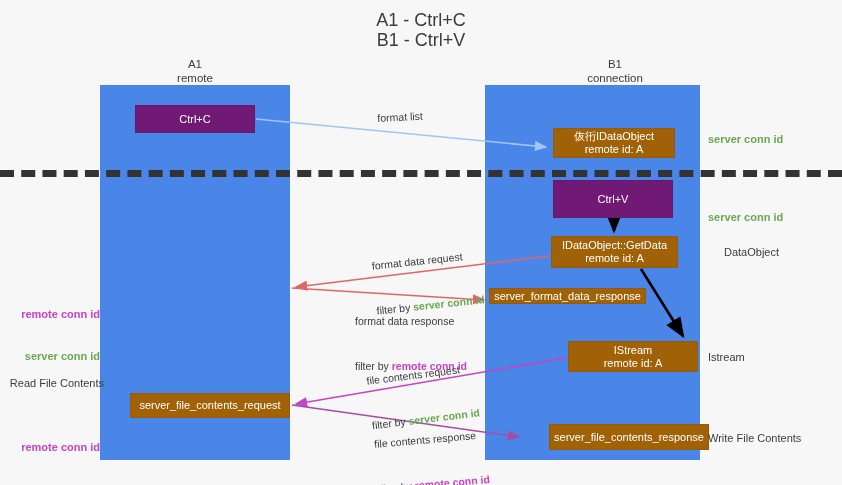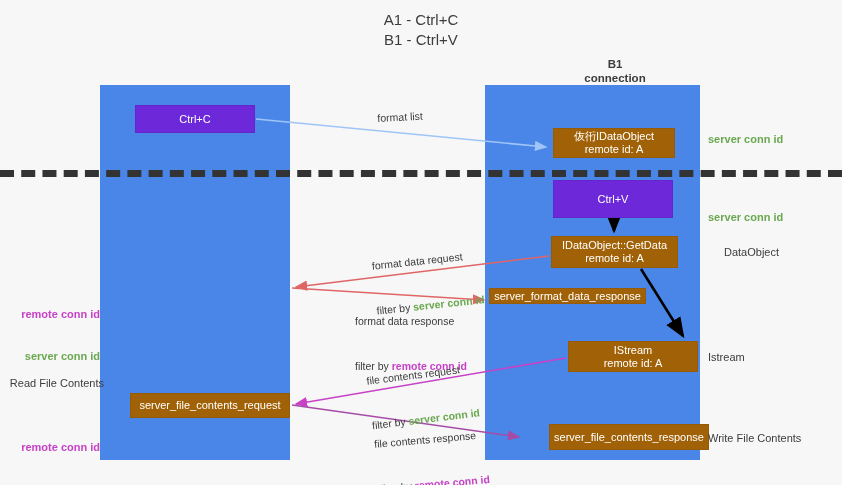--- a/index.html
+++ b/index.html
@@ -11,32 +11,32 @@
     overflow:hidden;
     position:relative;
   }
   #stage{position:absolute;left:0;top:0;width:842px;height:485px;}
   .abs{position:absolute;}
 
   
   #title{
     left:0;top:10px;width:842px;
     text-align:center;
-    font-size:15px;line-height:20px;
+    font-size:18px;line-height:20px;
     color:#3c3c3c;
     white-space:pre;
   }
 
   
   .col-head{
     text-align:center;font-size:11.5px;line-height:14px;
     color:#3c3c3c;white-space:pre;
   }
   #head-a1{left:105px;top:57px;width:180px;}
-  #head-b1{left:525px;top:57px;width:180px;font-weight:bold;}
+  #head-b1{left:525px;top:57px;width:180px;}
 
   
   .lane{background:#4a86e8;}
   #lane-a1{left:100px;top:85px;width:190px;height:375px;}
   #lane-b1{left:485px;top:85px;width:215px;height:375px;}
 
   
   #divider{
     left:0;top:170px;width:842px;height:0;
     border-top:7px dashed #333333;
@@ -44,21 +44,21 @@
 
   
   .box{
     box-sizing:border-box;
     display:flex;flex-direction:column;
     align-items:center;justify-content:center;
     color:#ffffff;font-size:11px;line-height:13px;
     text-align:center;white-space:pre;
     border:1px solid rgba(0,0,0,.07);
   }
-  .box-green{background:#6d28d9;}
+  .box-green{background:#701a75;}
   .box-orange{background:#a16207;}
 
   #box-ctrlc{left:135px;top:105px;width:120px;height:28px;}
   #box-ctrlv{left:553px;top:180px;width:120px;height:38px;align-items:center;}
   #box-idataobject{left:553px;top:128px;width:122px;height:30px;}
   #box-getdata{left:551px;top:236px;width:127px;height:32px;}
   #box-istream{left:568px;top:341px;width:130px;height:31px;}
   #box-fmt-req{left:130px;top:276px;width:160px;height:25px;}
   #box-fmt-res{left:489px;top:288px;width:157px;height:16px;}
   #box-file-req{left:130px;top:393px;width:160px;height:25px;}
@@ -97,20 +97,21 @@
 
   svg#wires{position:absolute;left:0;top:0;width:842px;height:485px;overflow:visible;}
 </style>
 </head>
 <body>
 
 <div id="stage">
 
   <div class="abs" id="title"><span>A1 - Ctrl+C</span><br><span>B1 - Ctrl+V</span></div>
 
+  <div class="abs col-head" id="head-a1"><span>A1</span><br><span>remote</span></div>
   <div class="abs col-head" id="head-b1"><span>B1</span><br><span>connection</span></div>
 
   <div class="abs lane" id="lane-a1"></div>
   <div class="abs lane" id="lane-b1"></div>
 
   <svg id="wires">
     <defs>
       <marker id="ah-blue" markerWidth="9" markerHeight="9" refX="7" refY="3.2" orient="auto">
         <path d="M0,0 L8,3.2 L0,6.4 z" fill="#9fc5f8"></path>
       </marker>

